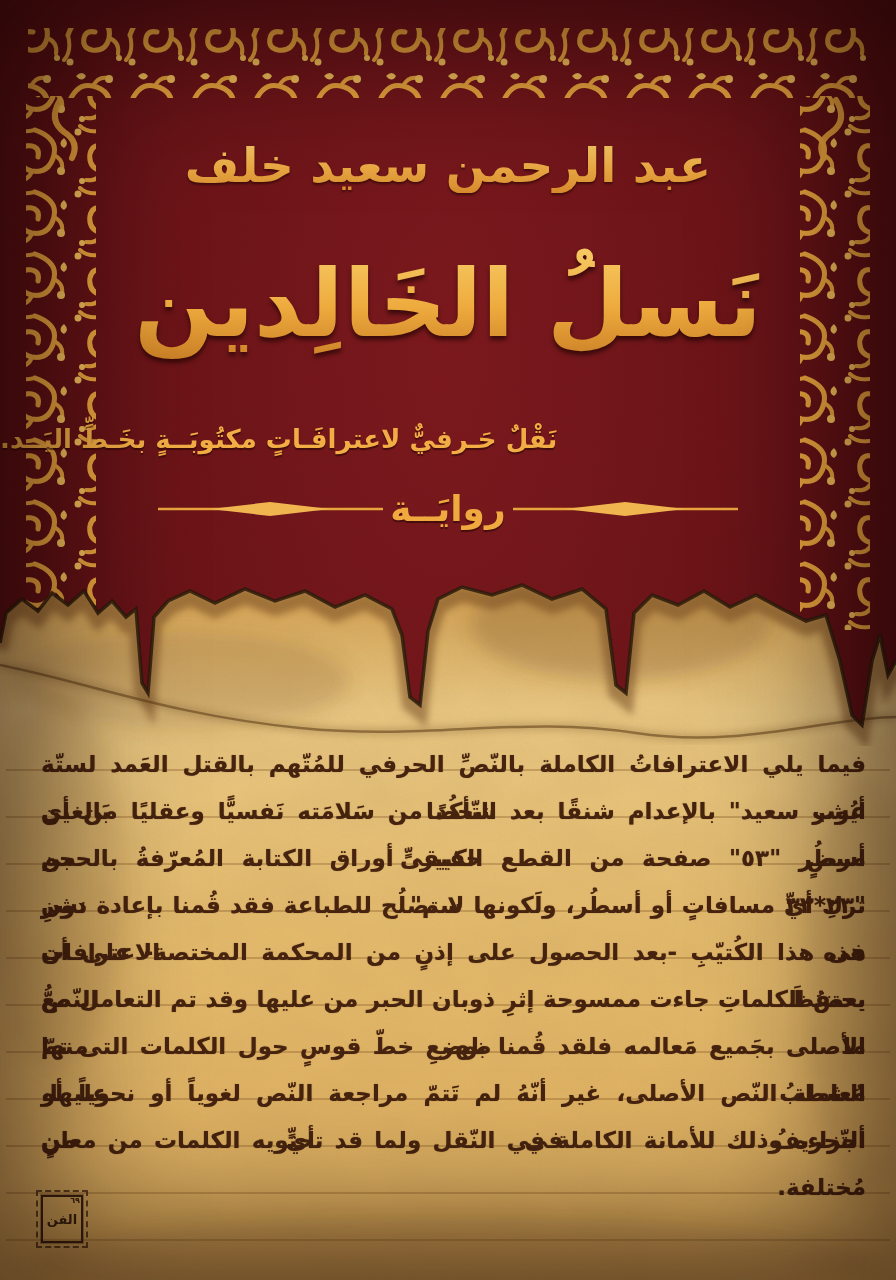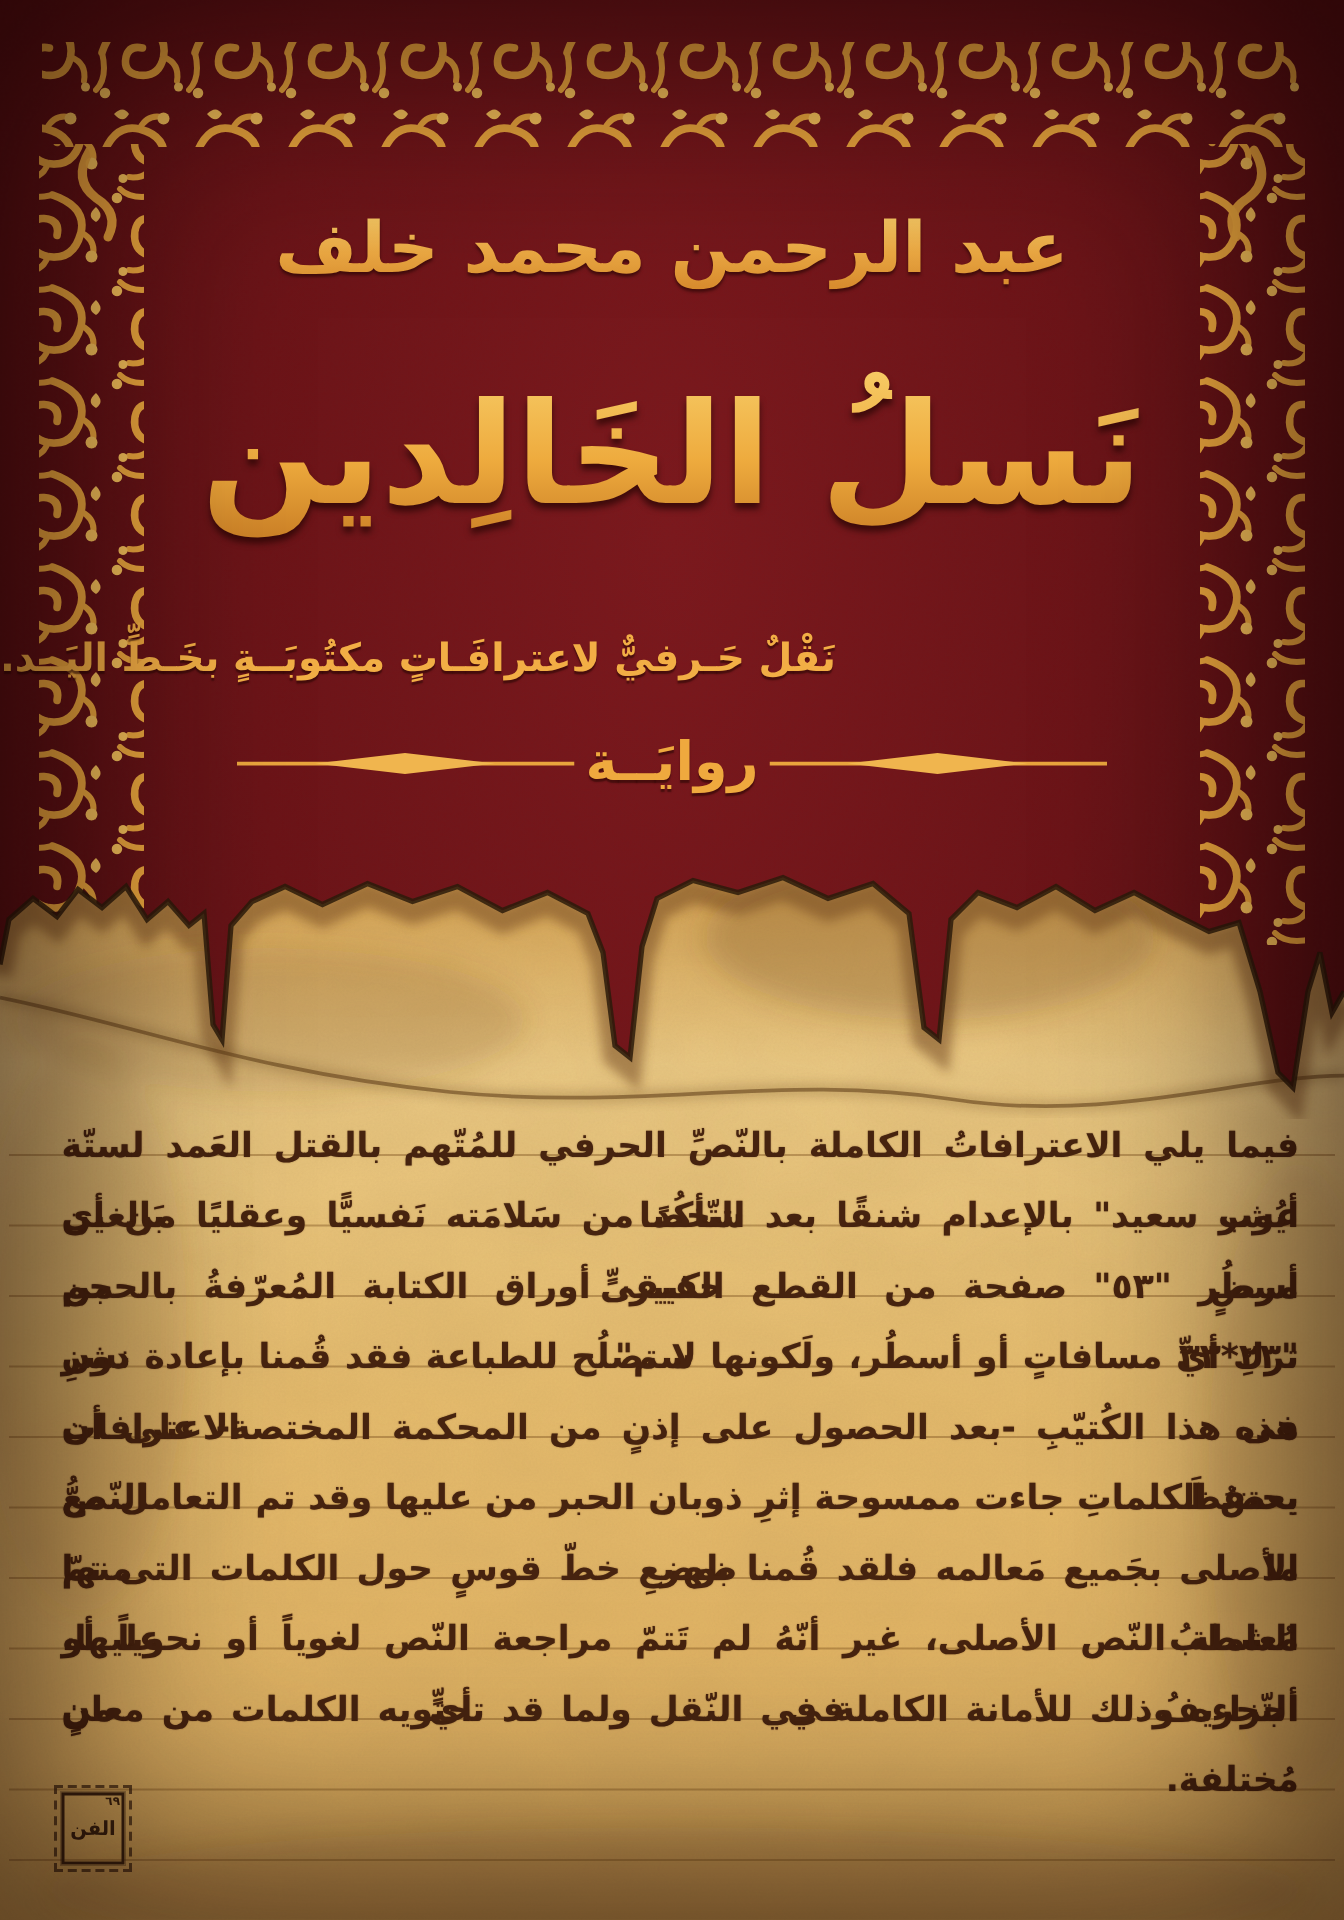--- a/index.html
+++ b/index.html
@@ -111,21 +111,21 @@
     </defs>
     <rect x="28" y="28" width="840" height="70" fill="url(#vine)"></rect>
     <rect x="26" y="96" width="70" height="534" fill="url(#vineV)"></rect>
     <rect x="800" y="96" width="70" height="534" fill="url(#vineV)"></rect>
     <g stroke="#e9a53d" fill="none" stroke-width="6" stroke-linecap="round" opacity="0.95">
       <path d="M60,100 Q48,120 64,132 Q80,142 72,158"></path>
       <path d="M836,100 Q848,120 832,132 Q816,142 824,158"></path>
     </g>
   </svg>
 
-  <div class="author" dir="rtl">عبد الرحمن محمد خلف</div>
+  <div class="author" dir="rtl">عبد الرحمن سعيد خلف</div>
   <div class="title" dir="rtl">نَسلُ الخَالِدين</div>
   <div class="subtitle" dir="rtl">نَقْلٌ حَـرفيٌّ لاعترافَـاتٍ مكتُوبَــةٍ بخَـطِّ اليَــد.</div>
 
   <div class="genre-row">
     <svg width="225" height="16" aria-hidden="true">
       <path d="M0,8 H225" stroke="#e9a53d" stroke-width="2.5"></path>
       <path d="M112,1 L172,8 L112,15 L52,8 Z" fill="#f0b54e"></path>
     </svg>
     <span class="genre" dir="rtl">روايَــة</span>
     <svg width="225" height="16" aria-hidden="true">

